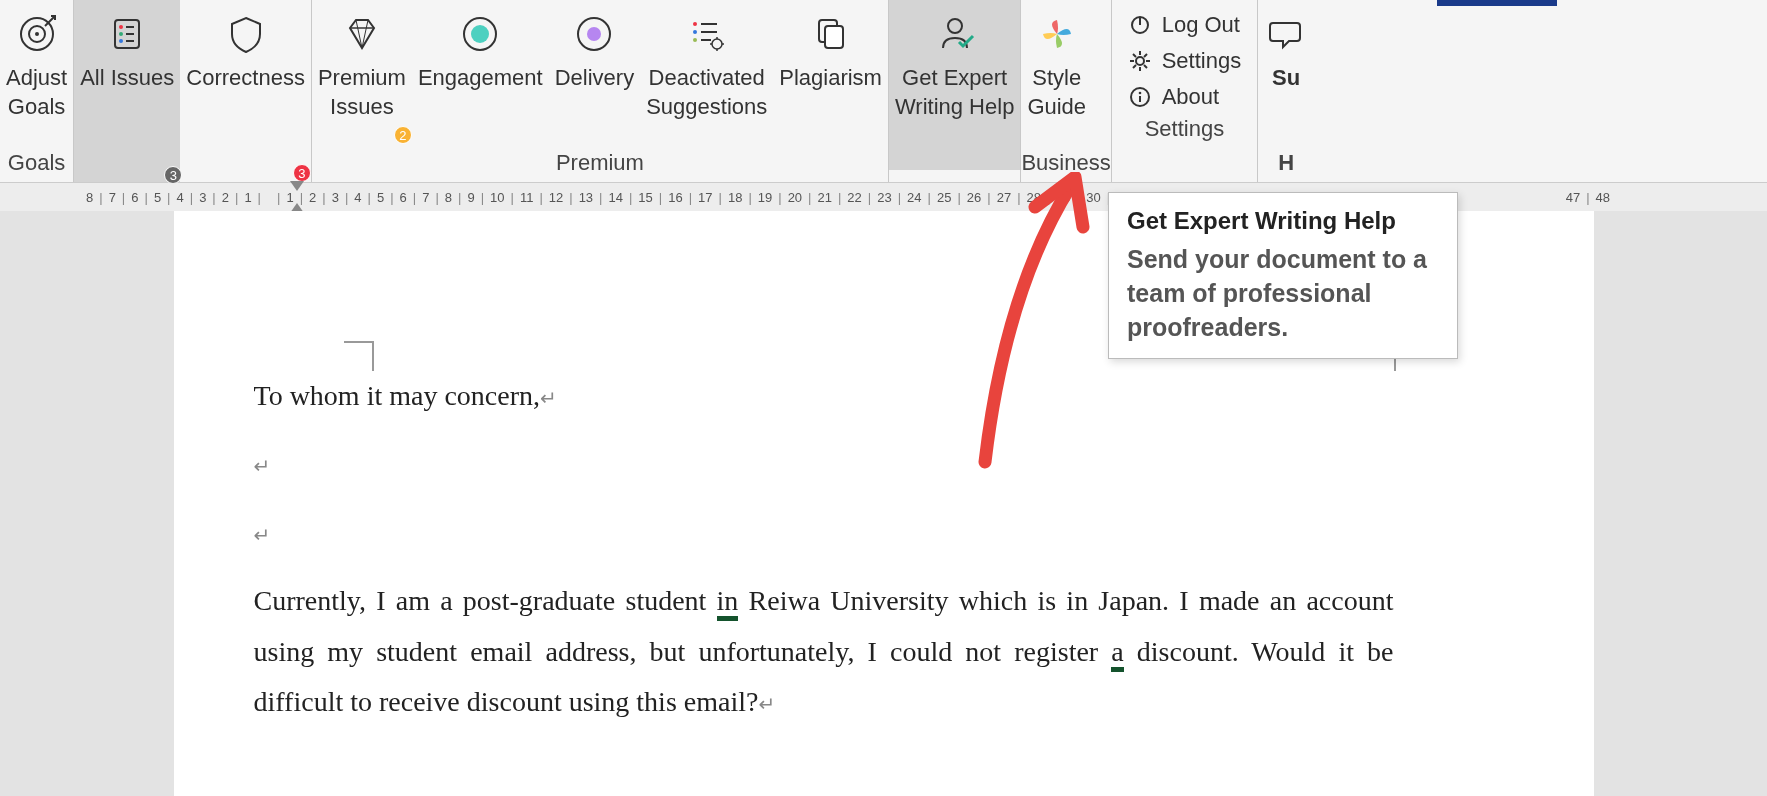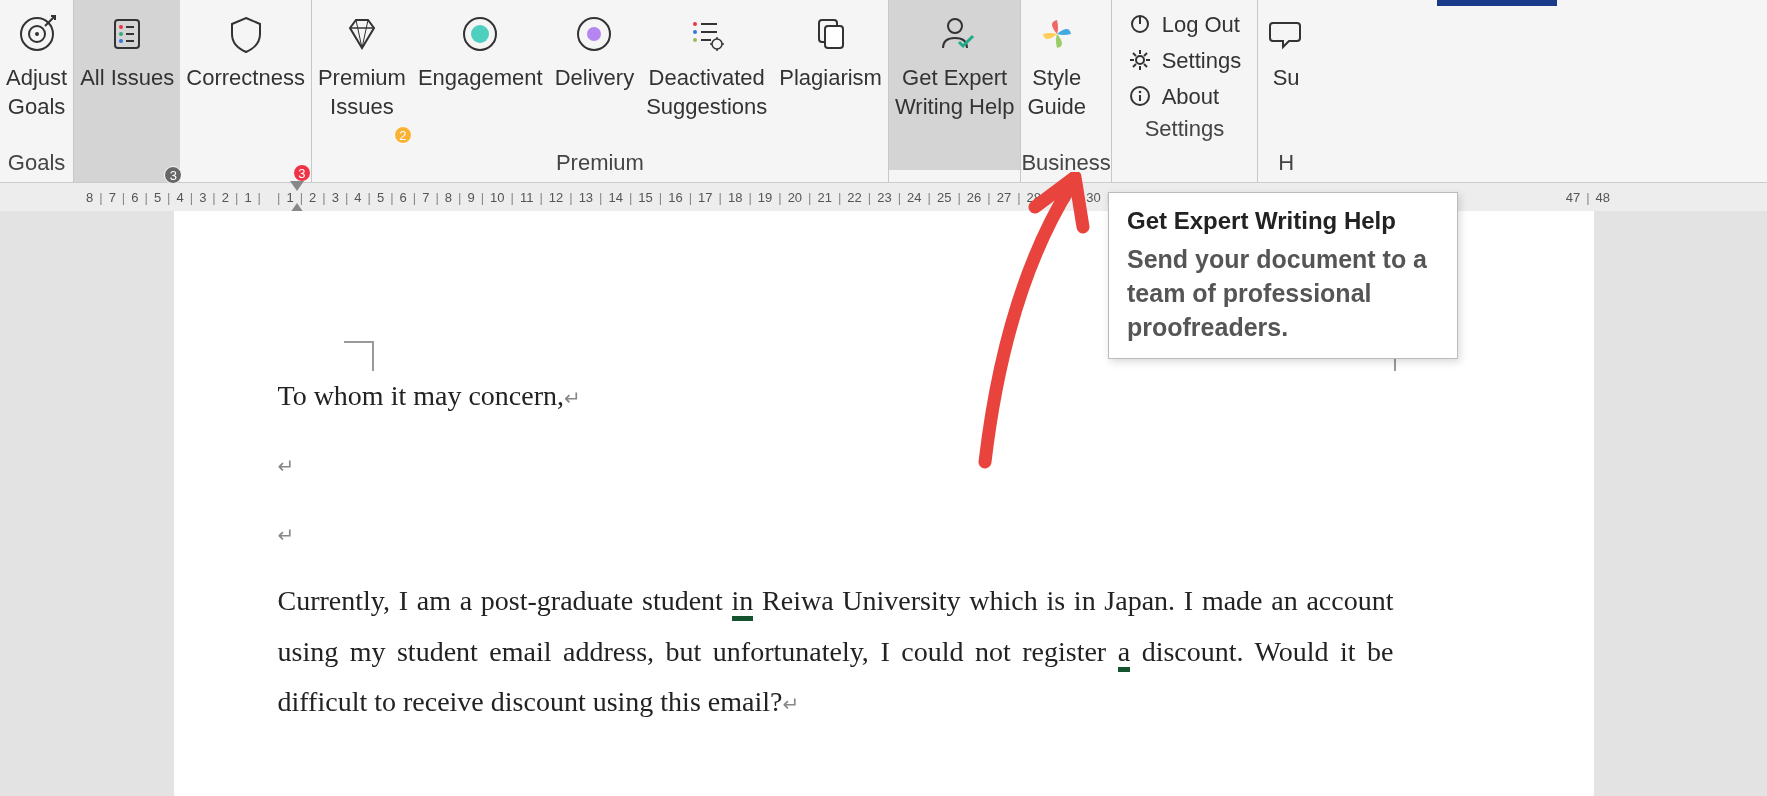--- a/index.html
+++ b/index.html
@@ -16,21 +16,21 @@
   background: #f5f5f5;
   border-bottom: 1px solid #ccc;
   height: 183px;
 }
 .ribbon-group {
   display: flex;
   flex-direction: column;
   border-right: 1px solid #c8c8c8;
   height: 100%;
 }
-.ribbon-group:last-child { border-right: none; }
+.ribbon-group:last-child { border-right: none; font-weight: bold; }
 .ribbon-buttons {
   display: flex;
   flex: 1;
 }
 .ribbon-btn {
   display: flex;
   flex-direction: column;
   align-items: center;
   justify-content: flex-start;
   padding: 12px 6px 0 6px;
@@ -63,21 +63,21 @@
 }
 .settings-col {
   display: flex;
   flex-direction: column;
   justify-content: flex-start;
   padding: 12px 16px 0 16px;
   gap: 10px;
 }
 .settings-item {
   display: flex;
-  align-items: flex-start;
+  align-items: center;
   gap: 10px;
   font-size: 22px;
   color: #333;
   cursor: pointer;
   white-space: nowrap;
 }
 .settings-item .sicon {
   width: 24px;
   height: 24px;
   display: inline-flex;
@@ -124,21 +124,21 @@
   justify-content: center;
   background: #e3e3e3;
   height: calc(100% - 211px);
   overflow: hidden;
 }
 .page {
   background: #fff;
   width: 1420px;
   margin-top: 0;
   position: relative;
-  padding: 160px 200px 0 104px;
+  padding: 160px 200px 0 80px;
 }
 .corner-tl, .corner-tr {
   position: absolute;
   width: 30px;
   height: 30px;
   border-color: #999;
 }
 .corner-tl {
   top: 130px;
   left: 170px;

